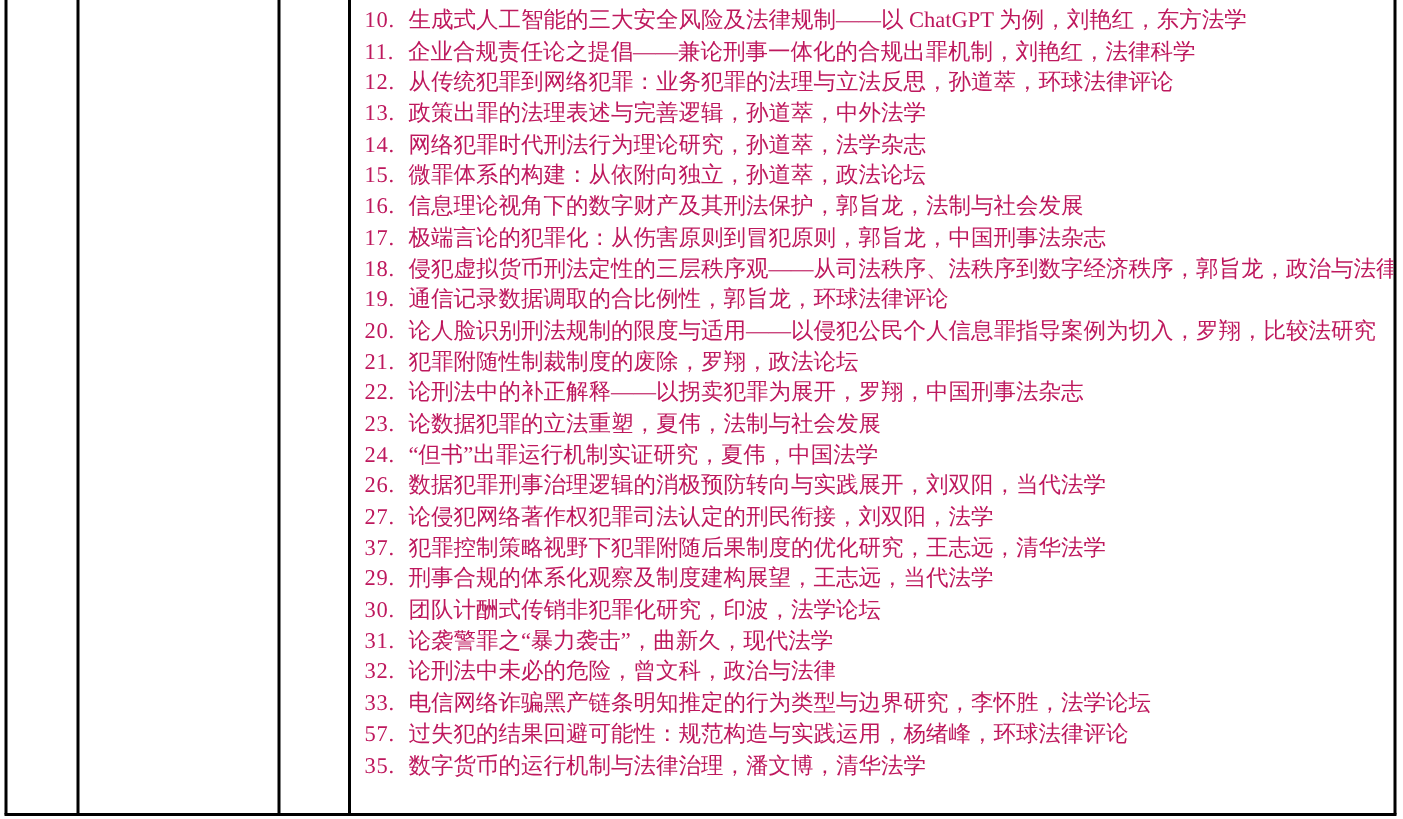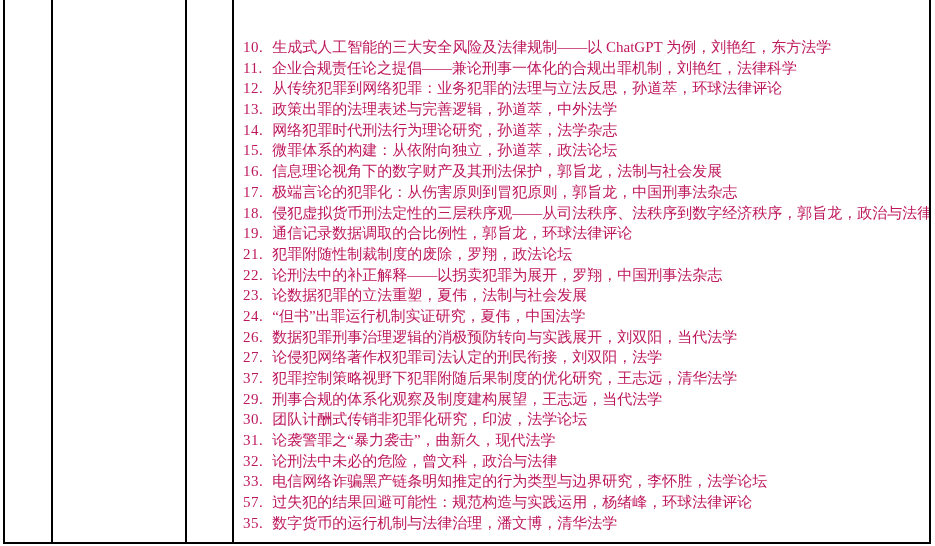--- a/index.html
+++ b/index.html
@@ -52,21 +52,20 @@
   }
   .row .num {
     flex: 0 0 auto;
     min-width: 20px;
     margin-right: 9px;
     letter-spacing: 0.5px;
   }
   .row .txt {
     flex: 0 1 auto;
     overflow: hidden;
-    margin-top: 33px;
   }
 </style>
 </head>
 <body>
 
 <div class="page" style="color: #be185d; background: rgb(255, 255, 255);">
 
   <div class="vline l1" style="background: rgb(0, 0, 0);"></div>
   <div class="vline l2" style="background: rgb(0, 0, 0);"></div>
   <div class="vline l3" style="background: rgb(0, 0, 0);"></div>
@@ -118,20 +117,24 @@
     <div class="row">
       <span class="num">18.</span>
       <span class="txt">侵犯虚拟货币刑法定性的三层秩序观——从司法秩序、法秩序到数字经济秩序，郭旨龙，政治与法律</span>
     </div>
 
     <div class="row">
       <span class="num">19.</span>
       <span class="txt">通信记录数据调取的合比例性，郭旨龙，环球法律评论</span>
     </div>
 
+    <div class="row">
+      <span class="num">20.</span>
+      <span class="txt">论人脸识别刑法规制的限度与适用——以侵犯公民个人信息罪指导案例为切入，罗翔，比较法研究</span>
+    </div>
 
     <div class="row">
       <span class="num">21.</span>
       <span class="txt">犯罪附随性制裁制度的废除，罗翔，政法论坛</span>
     </div>
 
     <div class="row">
       <span class="num">22.</span>
       <span class="txt">论刑法中的补正解释——以拐卖犯罪为展开，罗翔，中国刑事法杂志</span>
     </div>

